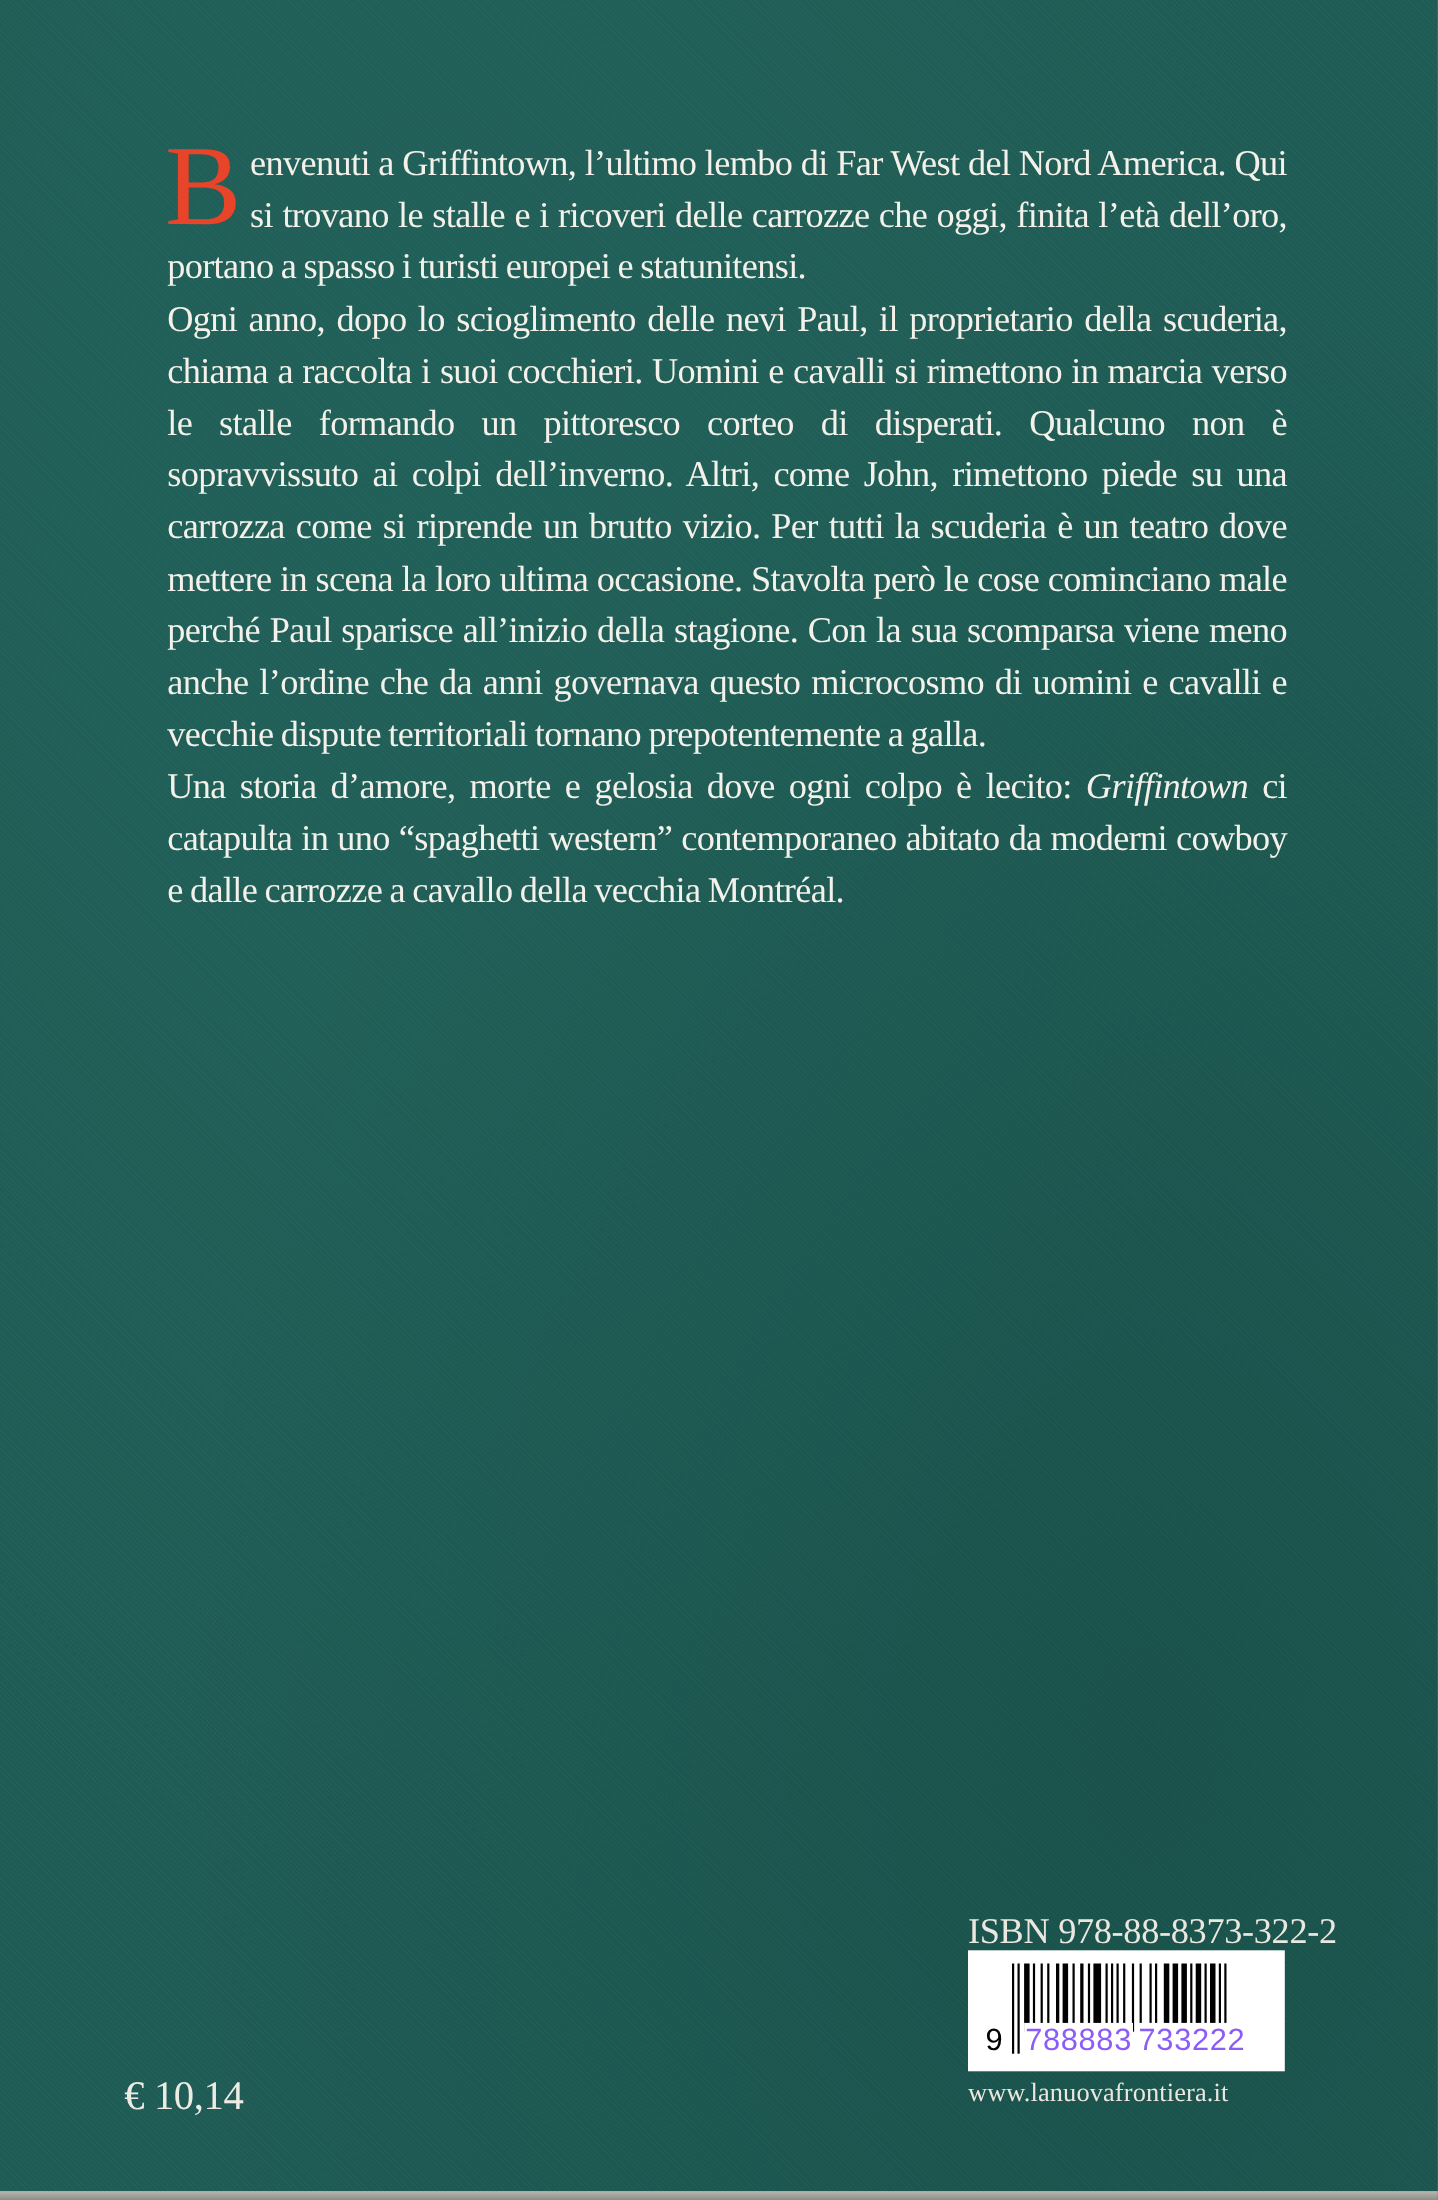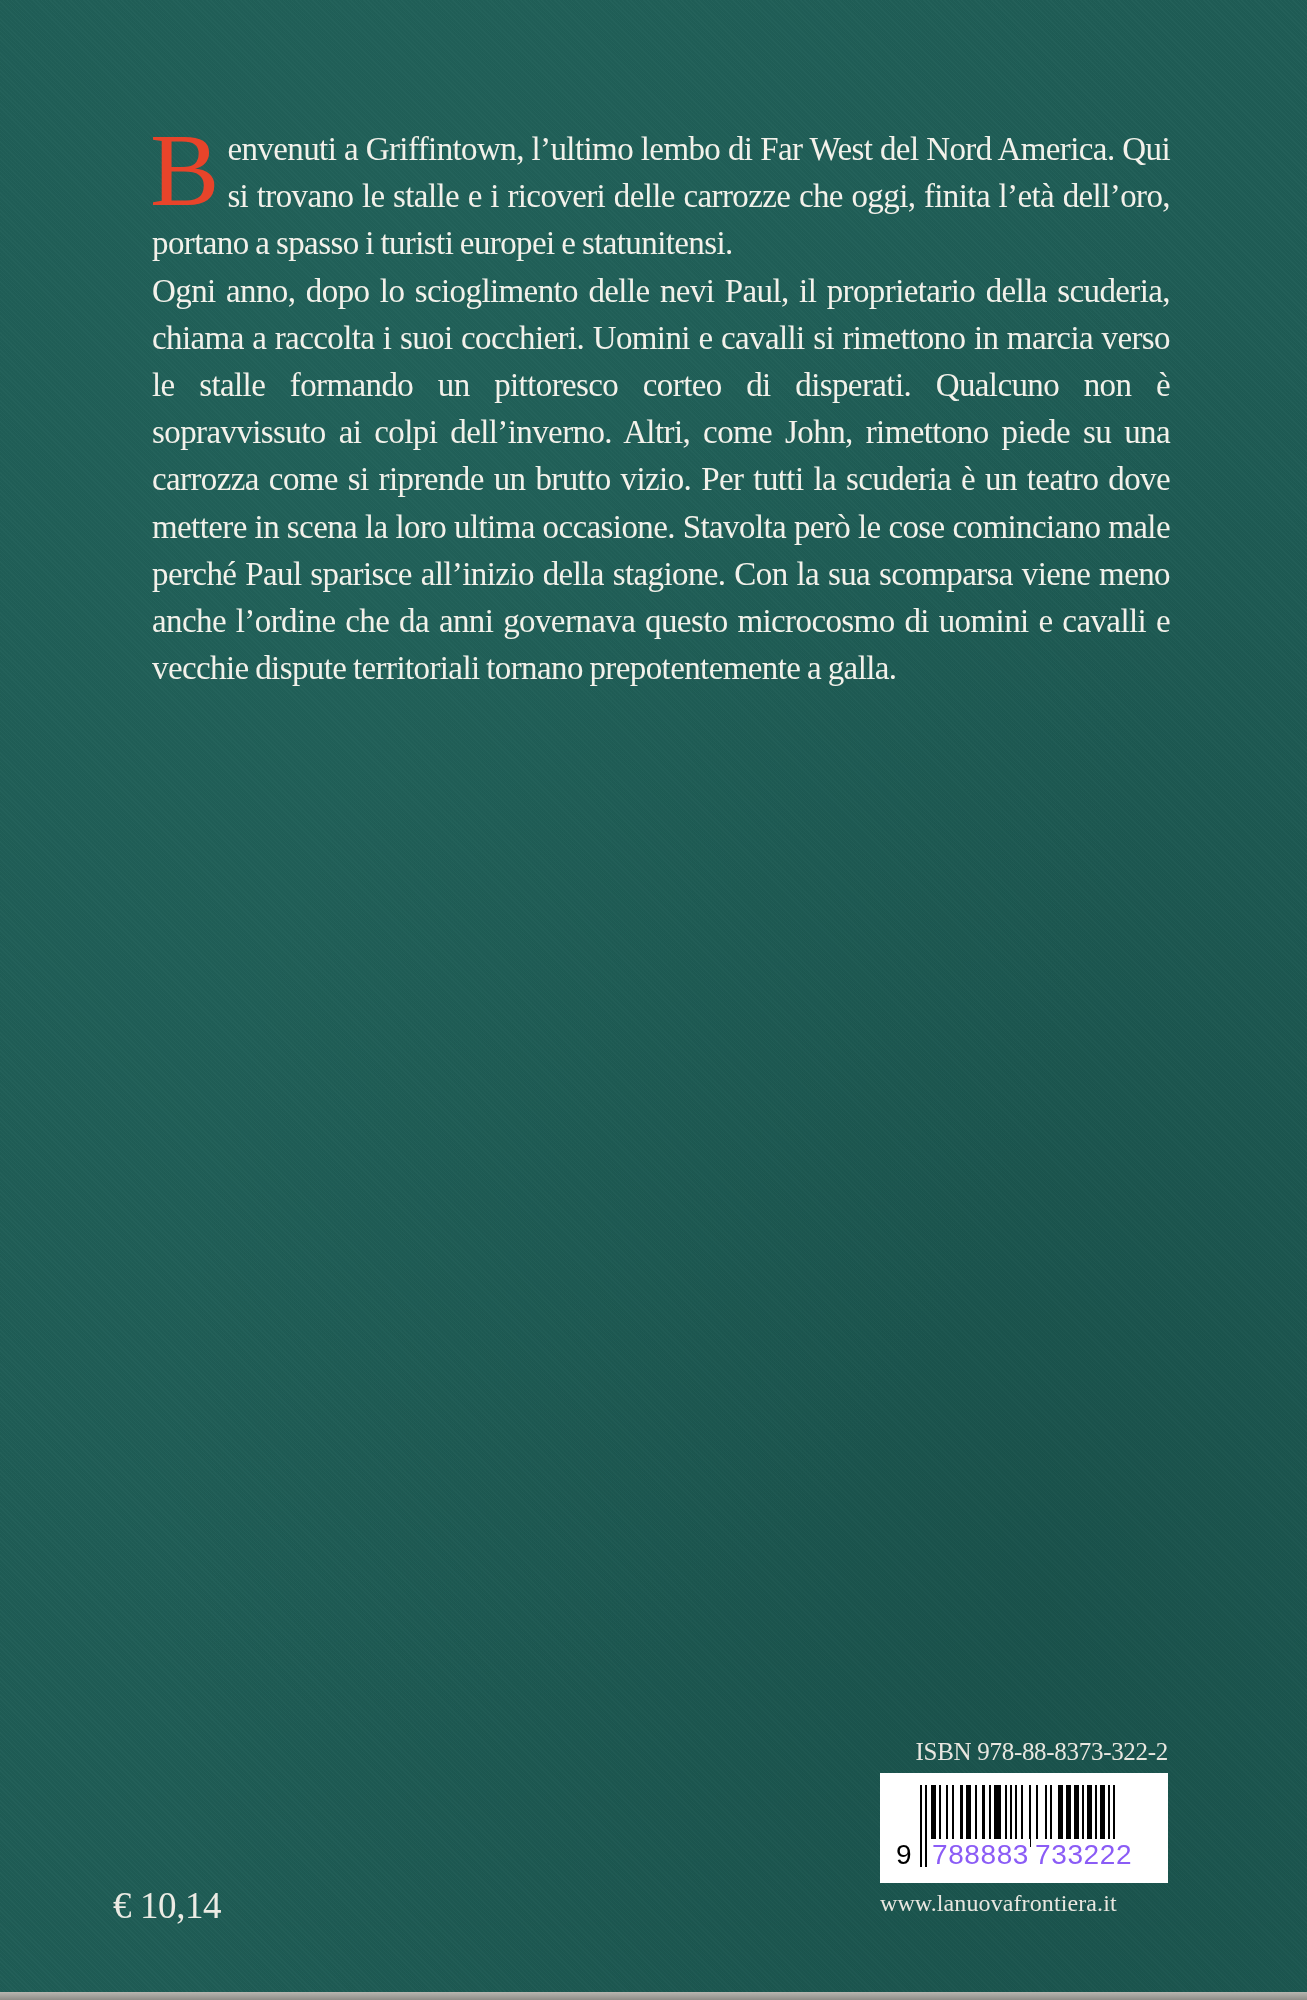--- a/index.html
+++ b/index.html
@@ -65,21 +65,21 @@
     .italic {
       font-style: italic;
     }
     .isbn-text {
       position: absolute;
       left: 880px;
       top: 1738px;
       width: 288px;
       text-align: right;
       color: #e9e7e0;
-      font-size: 25px;
+      font-size: 33px;
       letter-spacing: -0.3px;
       white-space: nowrap;
     }
     .barcode-box {
       position: absolute;
       left: 880px;
       top: 1773px;
       width: 288px;
       height: 110px;
       background: #ffffff;
@@ -152,20 +152,21 @@
     }
   </style>
 </head>
 <body>
 
 <div class="cover">
 
   <div class="blurb">
     <p><span class="dropcap">B</span><span>envenuti a Griffintown, l’ultimo lembo di Far West del Nord America. Qui si trovano le stalle e i ricoveri delle carrozze che oggi, finita l’età dell’oro, portano a spasso i turisti europei e statunitensi.</span></p>
     <p>Ogni anno, dopo lo scioglimento delle nevi Paul, il proprietario della scuderia, chiama a raccolta i suoi cocchieri. Uomini e ca­valli si rimettono in marcia verso le stalle formando un pittoresco corteo di disperati. Qualcuno non è sopravvissuto ai colpi dell’in­verno. Altri, come John, rimettono piede su una carrozza come si riprende un brutto vizio. Per tutti la scuderia è un teatro dove mettere in scena la loro ultima occasione. Stavolta però le cose cominciano male perché Paul sparisce all’inizio della stagione. Con la sua scomparsa viene meno anche l’ordine che da anni go­vernava questo microcosmo di uomini e cavalli e vecchie dispute territoriali tornano prepotentemente a galla.</p>
+    <p><span>Una storia d’amore, morte e gelosia dove ogni colpo è lecito: </span><span class="italic">Griffintown</span><span> ci catapulta in uno “spaghetti western” contempora­neo abitato da moderni cowboy e dalle carrozze a cavallo della vecchia Montréal.</span></p>
   </div>
 
   <div class="isbn-text">ISBN  978-88-8373-322-2</div>
 
   <div class="barcode-box">
     <div class="barcode-bars">
       <span class="guard" style="width:2px;margin-right:3px"></span>
       <span class="guard" style="width:2px;margin-right:4px"></span>
       <span style="width:5px;margin-right:3px"></span>
       <span style="width:2px;margin-right:5px"></span>

